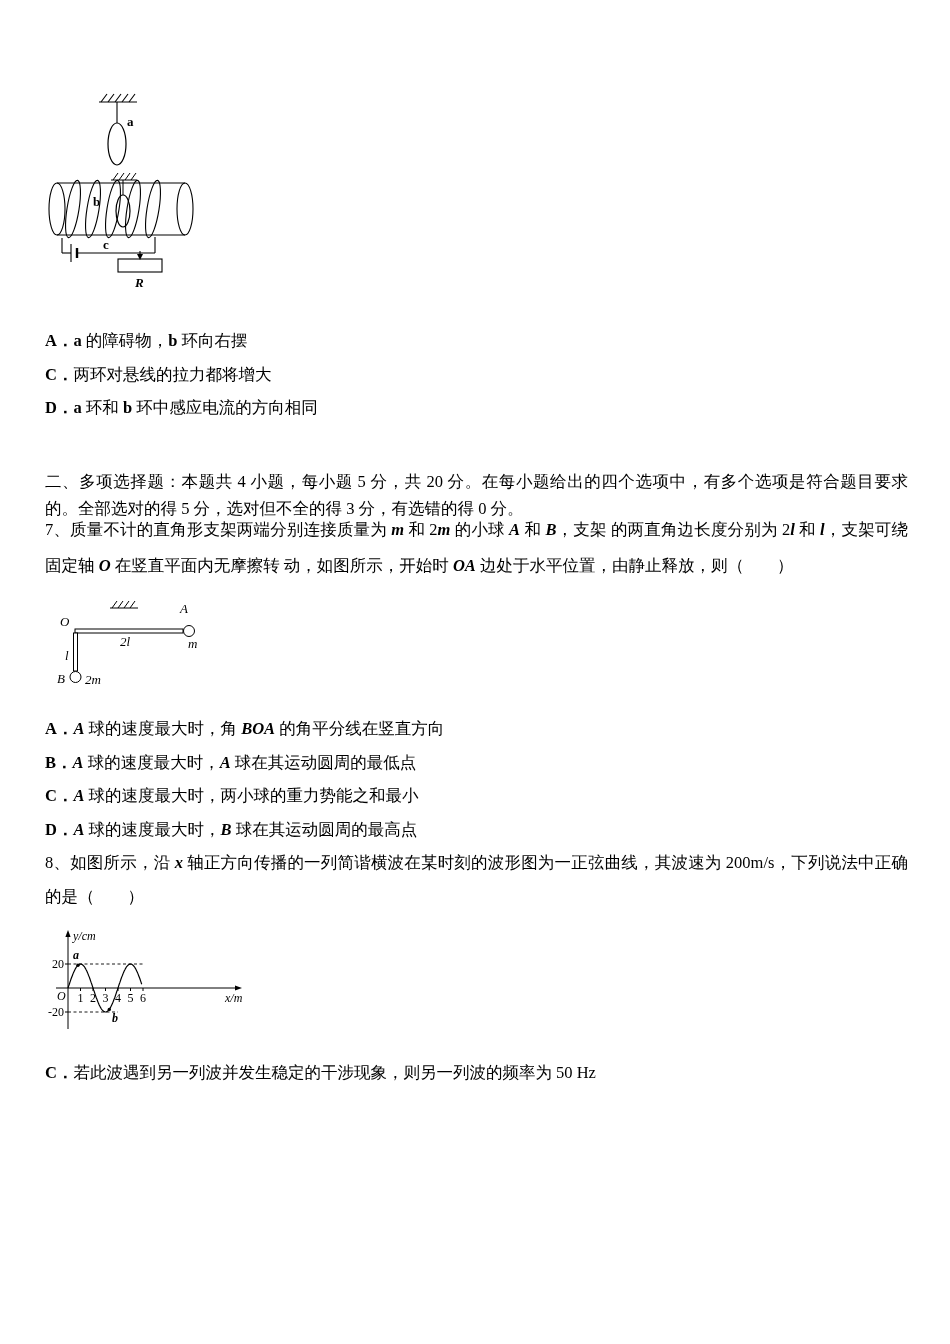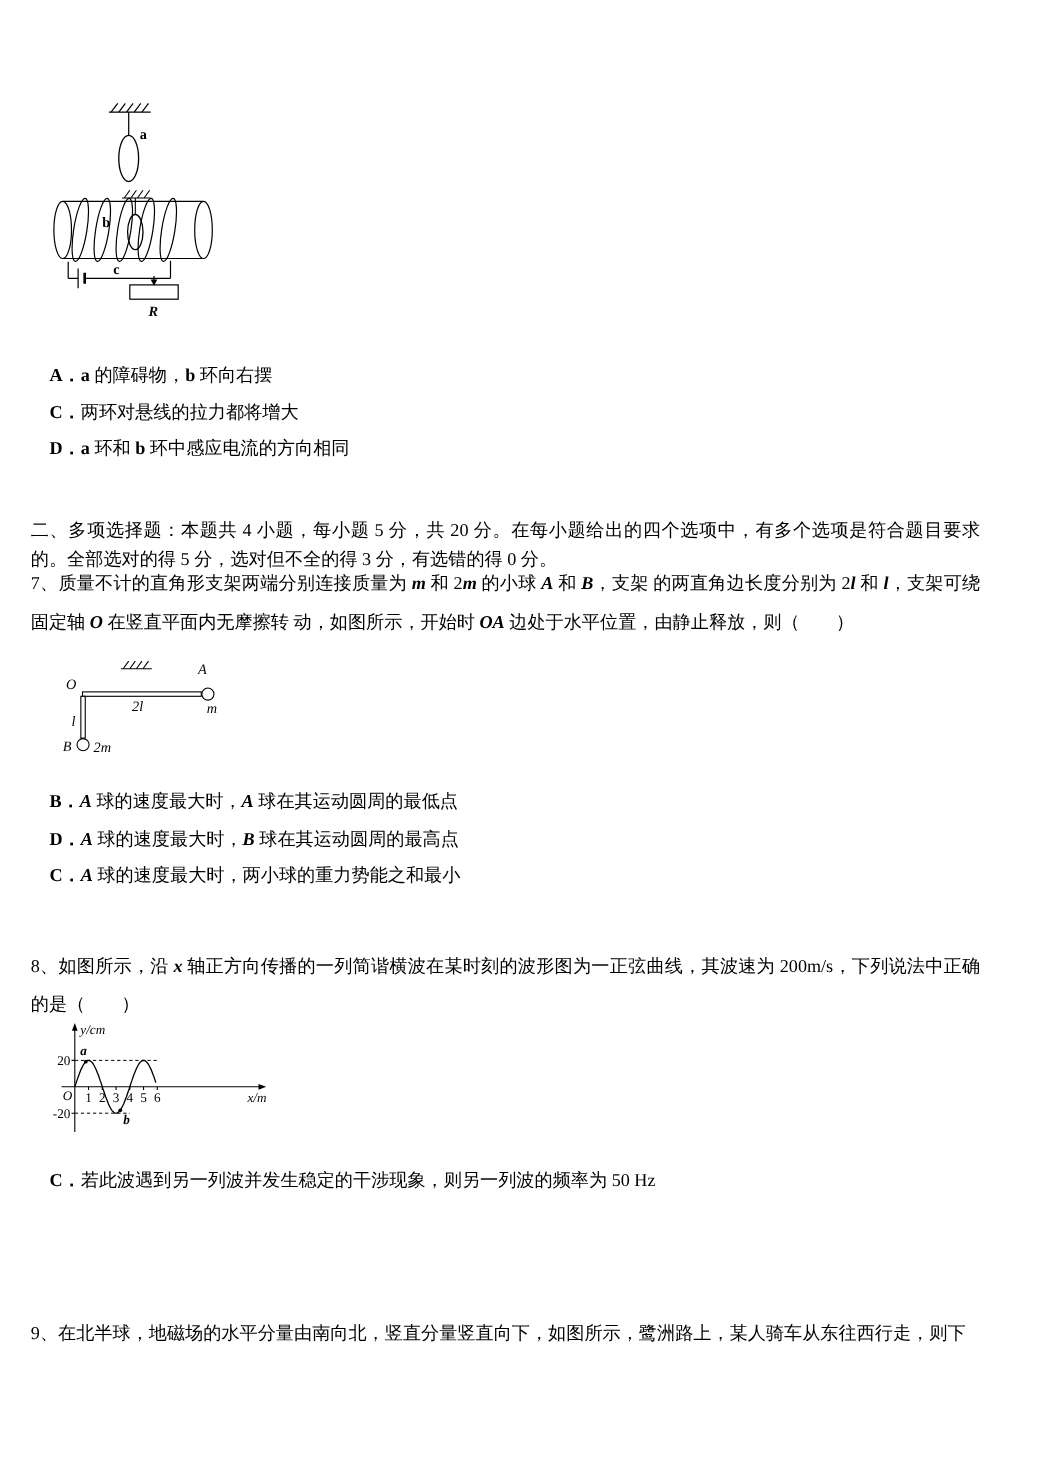--- a/index.html
+++ b/index.html
@@ -3,21 +3,21 @@
 <meta charset="utf-8">
 <style>
   * { box-sizing: border-box; }
   html,body { margin:0; padding:0; background:#fff; }
   .page {
     position:relative; width:950px; height:1344px; margin:0 auto;
     background:#ffffff; color:#000;
     font-family:"Liberation Serif","DejaVu Serif",serif;
     font-size:16.5px; overflow:hidden;
   }
-  .para { position:absolute; left:28px; width:863px; line-height:27px; text-align:justify; }
+  .para { position:absolute; left:45px; width:863px; line-height:27px; text-align:justify; }
   .stem-wide { line-height:36px; }
   .stem-med { line-height:34px; }
   .opts { position:absolute; left:45px; width:870px; }
   .opt { margin-bottom:12.5px; line-height:21px; }
   .opt-label { font-weight:bold; }
   .fig { position:absolute; }
   .fig text { fill:#000; font-family:"Liberation Serif","DejaVu Serif",serif; font-size:13px; }
   .fig text.sm { font-size:12px; }
   .fig text.b { font-weight:bold; }
   .fig text.i { font-style:italic; }
@@ -112,31 +112,34 @@
     <text x="128" y="15" class="i">A</text>
     <text x="136" y="50" class="i">m</text>
     <text x="68" y="48" class="i">2l</text>
     <text x="13" y="62" class="i">l</text>
     <text x="5" y="85" class="i">B</text>
     <text x="33" y="86" class="i">2m</text>
   </svg>
 
   <div class="opts" style="top:718px;">
     <div class="opt">
+      <span class="opt-label">A．</span><span><span style="font-style: italic; font-weight: bold;">A</span><span> 球的速度最大时，角 </span><span style="font-style: italic; font-weight: bold;">BOA</span><span> 的角平分线在竖直方向</span></span>
+    </div>
+    <div class="opt">
       <span class="opt-label">B．</span><span><span style="font-style: italic; font-weight: bold;">A</span><span> 球的速度最大时，</span><span style="font-style: italic; font-weight: bold;">A</span><span> 球在其运动圆周的最低点</span></span>
+    </div>
+    <div class="opt">
+      <span class="opt-label">C．</span><span><span style="font-style: italic; font-weight: bold;">A</span><span> 球的速度最大时，两小球的重力势能之和最小</span></span>
     </div>
     <div class="opt">
       <span class="opt-label">D．</span><span><span style="font-style: italic; font-weight: bold;">A</span><span> 球的速度最大时，</span><span style="font-style: italic; font-weight: bold;">B</span><span> 球在其运动圆周的最高点</span></span>
     </div>
-    <div class="opt">
-      <span class="opt-label">C．</span><span><span style="font-style: italic; font-weight: bold;">A</span><span> 球的速度最大时，两小球的重力势能之和最小</span></span>
-    </div>
   </div>
 
-  <div class="para stem-med" style="top:846px;margin-top:16px;"><span>8、如图所示，沿 </span><span style="font-style: italic; font-weight: bold;">x</span><span> 轴正方向传播的一列简谐横波在某时刻的波形图为一正弦曲线，其波速为 200m/s，下列说法中正确的是（　　）</span></div>
+  <div class="para stem-med" style="top:846px;"><span>8、如图所示，沿 </span><span style="font-style: italic; font-weight: bold;">x</span><span> 轴正方向传播的一列简谐横波在某时刻的波形图为一正弦曲线，其波速为 200m/s，下列说法中正确的是（　　）</span></div>
 
   <svg class="fig" style="left:46px; top:926px;" width="210" height="115" viewBox="0 0 210 115">
     <g stroke="#000" stroke-width="1" fill="none">
       <line x1="22" y1="103" x2="22" y2="8"></line>
       <line x1="10" y1="62" x2="192" y2="62"></line>
       <line x1="19" y1="38" x2="22" y2="38"></line>
       <line x1="19" y1="86" x2="22" y2="86"></line>
       <line x1="34.5" y1="62" x2="34.5" y2="65"></line>
       <line x1="47" y1="62" x2="47" y2="65"></line>
       <line x1="59.5" y1="62" x2="59.5" y2="65"></line>
@@ -169,15 +172,14 @@
     <text x="84.5" y="76" class="sm" text-anchor="middle">5</text>
     <text x="97" y="76" class="sm" text-anchor="middle">6</text>
   </svg>
 
   <div class="opts" style="top:1062px;">
     <div class="opt">
       <span class="opt-label">C．</span><span><span>若此波遇到另一列波并发生稳定的干涉现象，则另一列波的频率为 50 Hz</span></span>
     </div>
   </div>
 
-  <div class="para" style="top:1198px;"><span>9、在北半球，地磁场的水平分量由南向北，竖直分量竖直向下，如图所示，鹭洲路上，某人骑车从东往西行走，则下</span></div>
 
 </div>
 
 </body></html>

